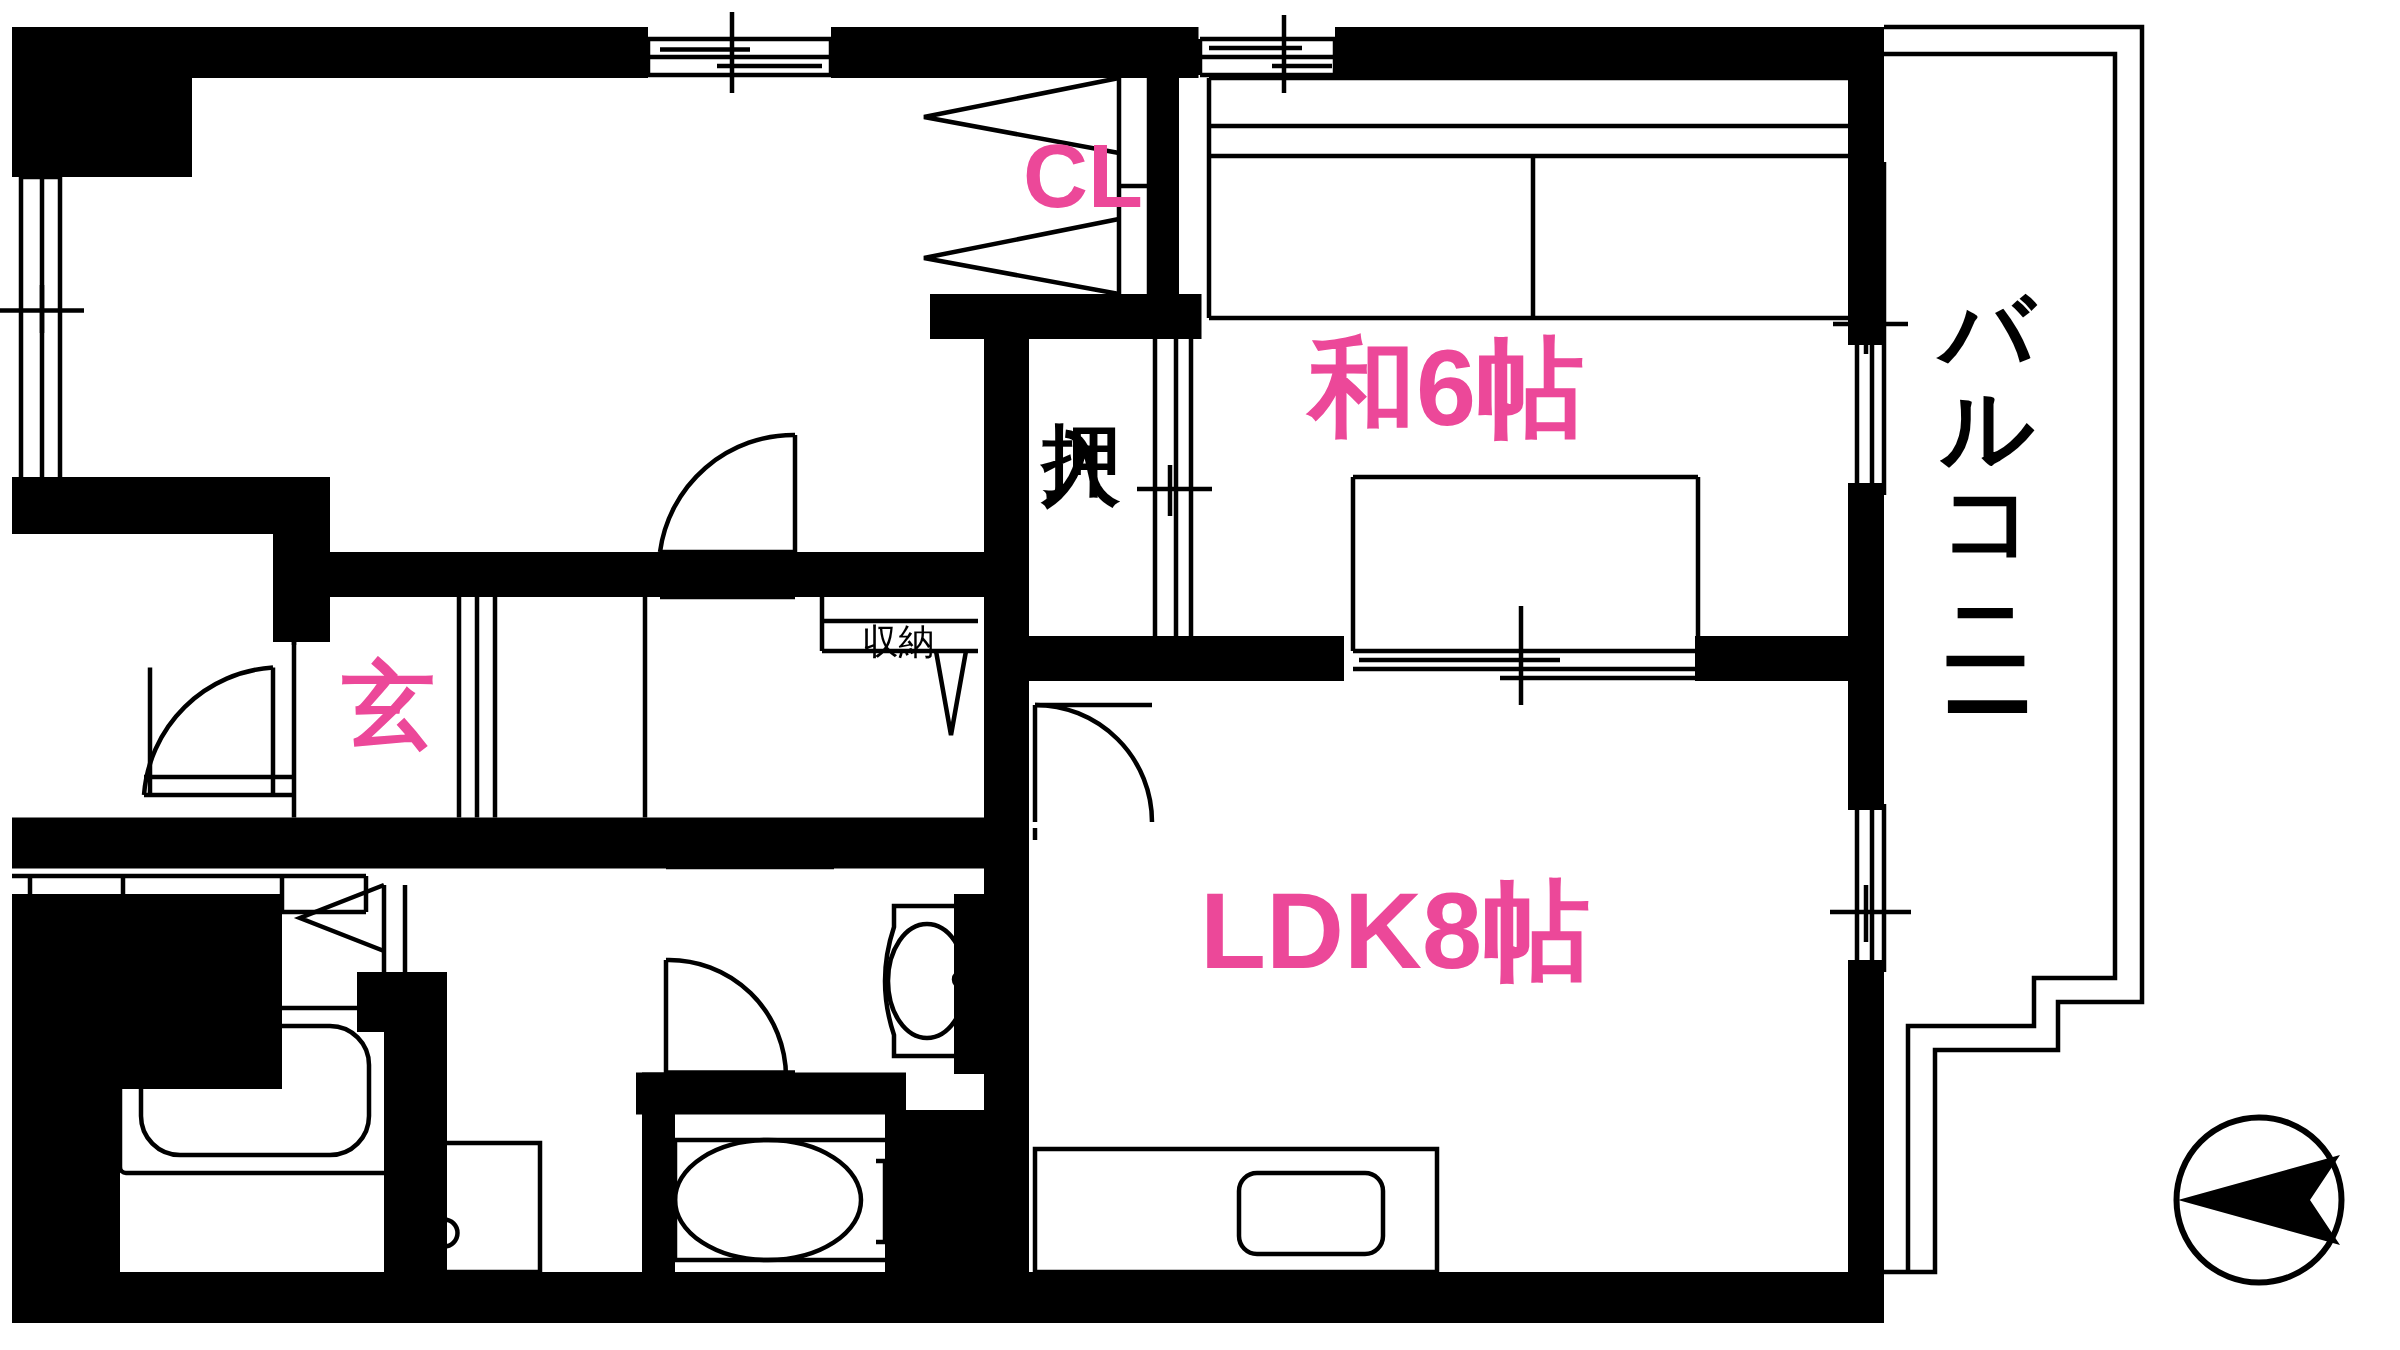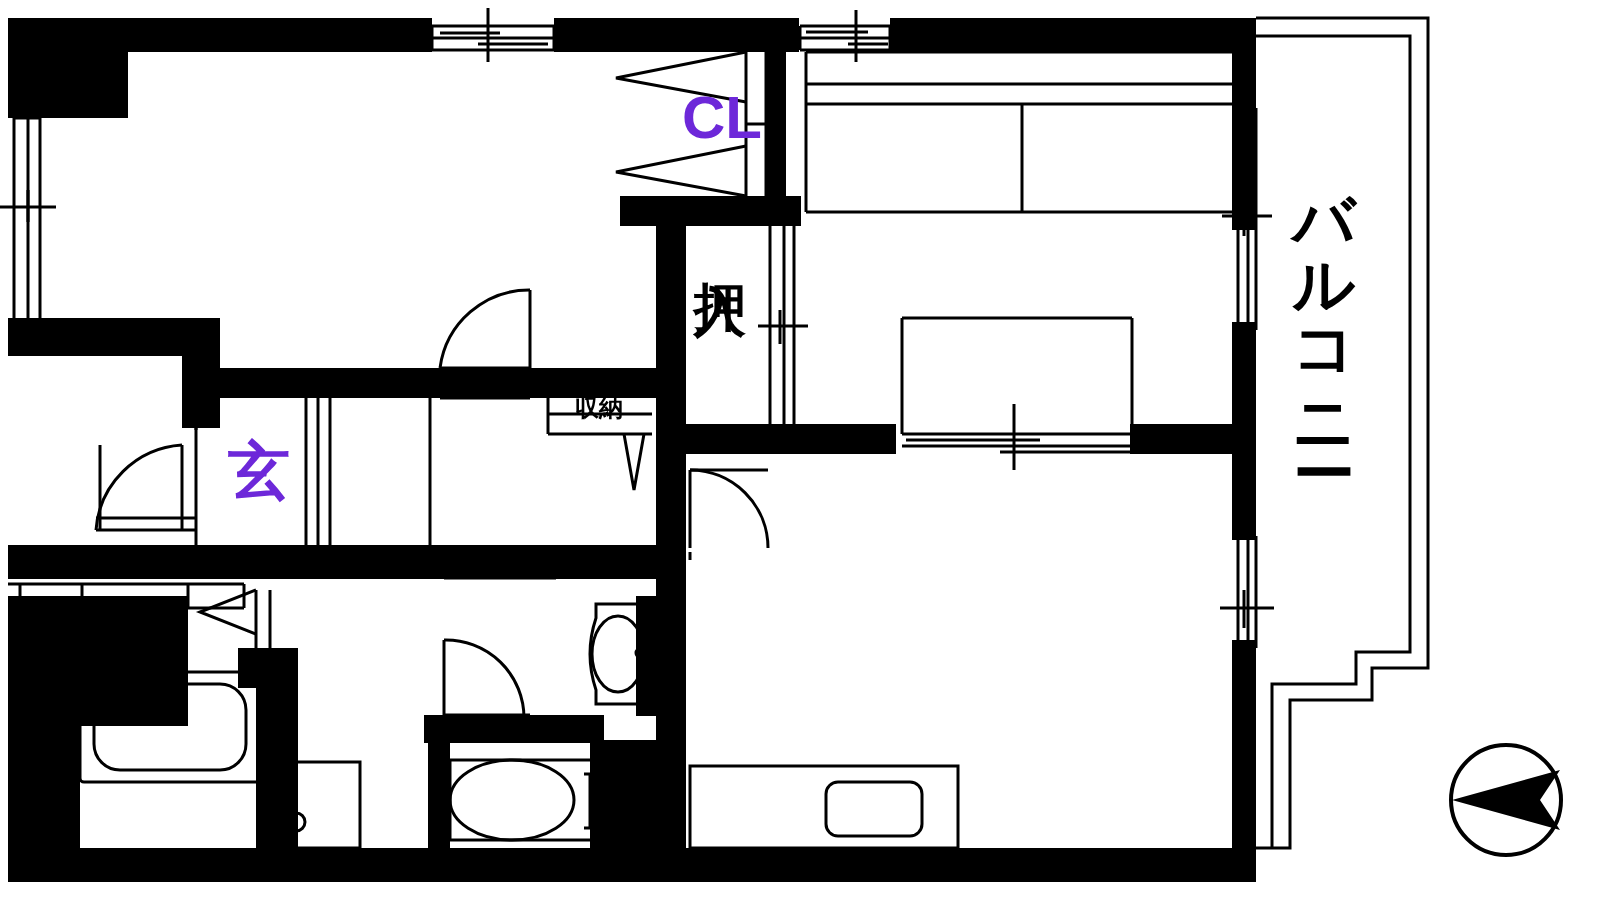--- a/index.html
+++ b/index.html
@@ -21,41 +21,42 @@
     left: 0;
     top: 0;
     width: 1600px;
     height: 900px;
     display: block;
   }
   .room-label {
     position: absolute;
     font-family: "Liberation Sans", "DejaVu Sans", sans-serif;
     font-weight: bold;
-    color: #6d28d9;
+    color: #ec4899;
     white-space: nowrap;
     line-height: 1;
     letter-spacing: 0px;
   }
   .vert-label {
     position: absolute;
     font-family: "Liberation Sans", "DejaVu Sans", sans-serif;
     font-weight: bold;
     color: #000000;
     writing-mode: vertical-rl;
     text-orientation: upright;
     line-height: 1.08;
     letter-spacing: 2px;
   }
   .small-label {
     position: absolute;
     font-family: "Liberation Sans", "DejaVu Sans", sans-serif;
-    font-weight: bold;
+    font-weight: normal;
     color: #000000;
     white-space: nowrap;
+    margin-top: 20px;
   }
 </style>
 </head>
 <body>
 
 <div id="plan-root">
 
   <svg id="plan-svg" viewBox="0 0 1600 900">
 
     <g fill="#000000">
@@ -264,21 +265,23 @@
     </g>
 
     <g>
       <circle cx="1506" cy="800" r="55" fill="#ffffff" stroke="#000000" stroke-width="4"></circle>
       <polygon points="1452,800 1560,770 1540,800 1560,830" fill="#000000"></polygon>
     </g>
 
   </svg>
 
 
-
+  <div class="room-label" style="left:872px; top:223px; font-size:72px;">和6帖</div>
+
+  <div class="room-label" style="left:800px; top:585px; font-size:72px;">LDK8帖</div>
 
   <div class="vert-label" style="left:1290px; top:150px; font-size:62px;">バルコニー</div>
 
   <div class="room-label" style="left:682px; top:88px; font-size:60px;">CL</div>
 
   <div class="vert-label" style="left:692px; top:240px; font-size:52px;">押入</div>
 
   <div class="room-label" style="left:228px; top:440px; font-size:62px;">玄</div>
 
   <div class="small-label" style="left:575px; top:392px; font-size:24px;">収納</div>

